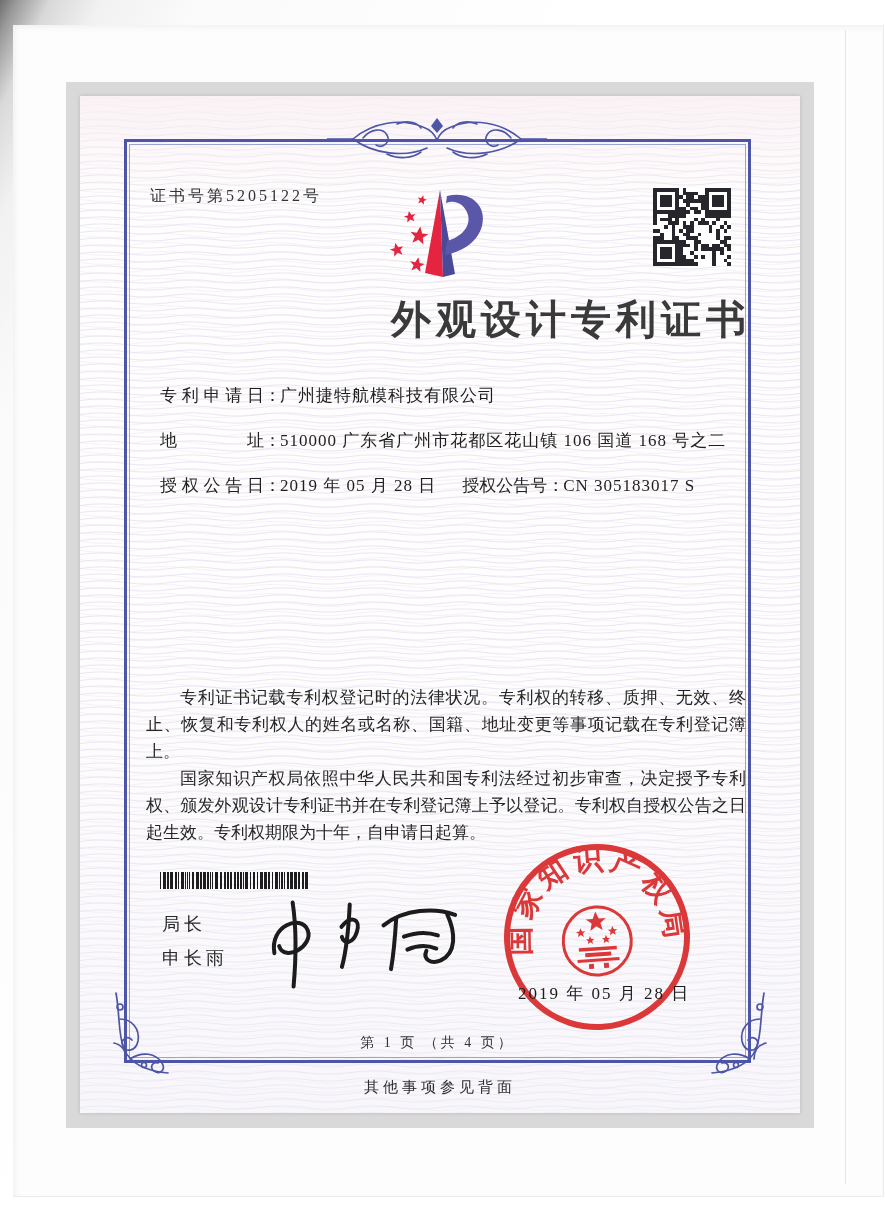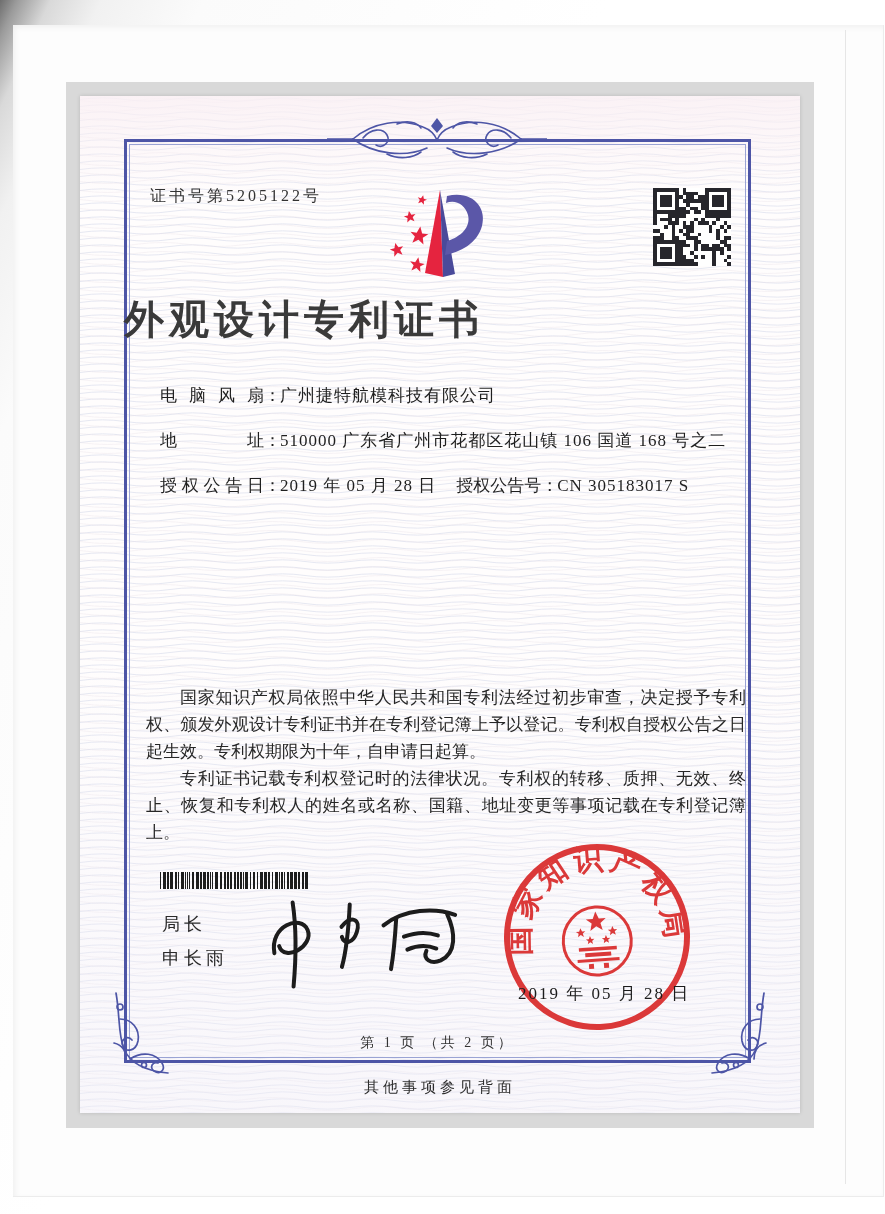--- a/index.html
+++ b/index.html
@@ -50,29 +50,29 @@
   
   .cert-no{
     position:absolute; left:70px; top:90px; font-size:16px; letter-spacing:3px; color:#333;
   }
   .logo{ position:absolute; left:295px; top:84px; width:130px; height:112px; }
   .qr{ position:absolute; left:573px; top:92px; width:78px; height:78px; background:#fff; }
   .qr i{ position:absolute; background:#26262c; }
 
   .title{
     position:absolute; left:44px; top:196px; width:627px;
-    text-align:left; font-size:40px; font-weight:bold; letter-spacing:5px; color:#3a3a3a;
+    text-align:right; font-size:40px; font-weight:bold; letter-spacing:5px; color:#3a3a3a;
   }
 
   .fields{ position:absolute; left:80px; top:288px; width:580px; font-size:17px; color:#1f1f1f; }
   .frow{ height:24px; margin-bottom:21px; white-space:nowrap; }
   .frow .lab{ display:inline-block; width:104px; text-align:justify; text-align-last:justify; }
   .frow .colon{ display:inline-block; width:16px; }
   .frow .val{ letter-spacing:1px; }
-  .frow .pair2{ margin-left:20px; }
+  .frow .pair2{ margin-left:26px; }
 
   .paras{
     position:absolute; left:66px; top:588px; width:600px;
     font-size:17px; line-height:27px; color:#262626; text-align:justify;
   }
   .paras p{ text-indent:2em; }
 
   .barcode{ position:absolute; left:80px; top:776px; width:200px; height:17px; display:flex; }
   .barcode b{ background:#1d1d1d; height:100%; flex:none; }
 
@@ -421,33 +421,33 @@
         <i style="left: 37.1429px; top: 74.2857px; width: 3.71429px; height: 3.71429px;"></i>
         <i style="left: 40.8571px; top: 74.2857px; width: 3.71429px; height: 3.71429px;"></i>
         <i style="left: 59.4286px; top: 74.2857px; width: 3.71429px; height: 3.71429px;"></i>
         <i style="left: 74.2857px; top: 74.2857px; width: 3.71429px; height: 3.71429px;"></i>
       </div>
 
     <div class="title">外观设计专利证书</div>
 
     <div class="fields">
       <div class="frow">
-        <span class="lab">电脑风扇</span><span class="colon">：</span><span class="val">广州捷特航模科技有限公司</span>
+        <span class="lab">专利申请日</span><span class="colon">：</span><span class="val">广州捷特航模科技有限公司</span>
       </div>
       <div class="frow">
         <span class="lab">地址</span><span class="colon">：</span><span class="val">510000 广东省广州市花都区花山镇 106 国道 168 号之二</span>
       </div>
       <div class="frow">
         <span class="lab">授权公告日</span><span class="colon">：</span><span class="val">2019 年 05 月 28 日</span><span class="pair2"><span>授权公告号</span><span class="colon">：</span><span class="val">CN 305183017 S</span></span>
       </div>
     </div>
 
     <div class="paras">
+      <p>专利证书记载专利权登记时的法律状况。专利权的转移、质押、无效、终止、恢复和专利权人的姓名或名称、国籍、地址变更等事项记载在专利登记簿上。</p>
       <p>国家知识产权局依照中华人民共和国专利法经过初步审查，决定授予专利权、颁发外观设计专利证书并在专利登记簿上予以登记。专利权自授权公告之日起生效。专利权期限为十年，自申请日起算。</p>
-      <p>专利证书记载专利权登记时的法律状况。专利权的转移、质押、无效、终止、恢复和专利权人的姓名或名称、国籍、地址变更等事项记载在专利登记簿上。</p>
     </div>
 
     <div class="barcode">
         <b style="width: 1px; margin-right: 2px;"></b>
         <b style="width: 3px; margin-right: 1px;"></b>
         <b style="width: 2px; margin-right: 1px;"></b>
         <b style="width: 3px; margin-right: 2px;"></b>
         <b style="width: 2px; margin-right: 1px;"></b>
         <b style="width: 1px; margin-right: 2px;"></b>
         <b style="width: 3px; margin-right: 1px;"></b>
@@ -522,17 +522,17 @@
         <use href="#st" transform="translate(9,-1) scale(0.45)"></use>
         <rect x="-19" y="6" width="38" height="3.5"></rect>
         <rect x="-13" y="11.5" width="26" height="4"></rect>
         <rect x="-21" y="17.5" width="42" height="3"></rect>
         <rect x="-10" y="22.5" width="5" height="5"></rect>
         <rect x="5" y="22.5" width="5" height="5"></rect>
       </g>
     </svg>
     <div class="seal-date">2019 年 05 月 28 日</div>
 
-    <div class="page-info">第 1 页 （共 2 页）</div>
+    <div class="page-info">第 1 页 （共 4 页）</div>
     <div class="back-note">其他事项参见背面</div>
 
   </div>
 </div>
 
 </body></html>

